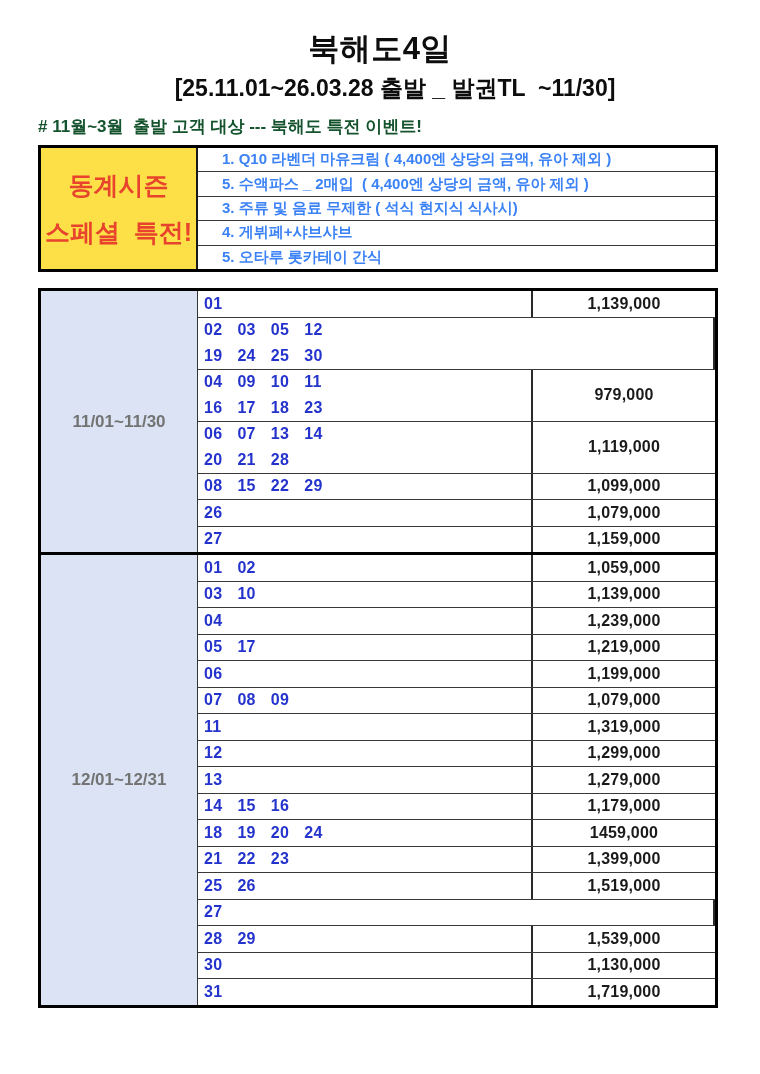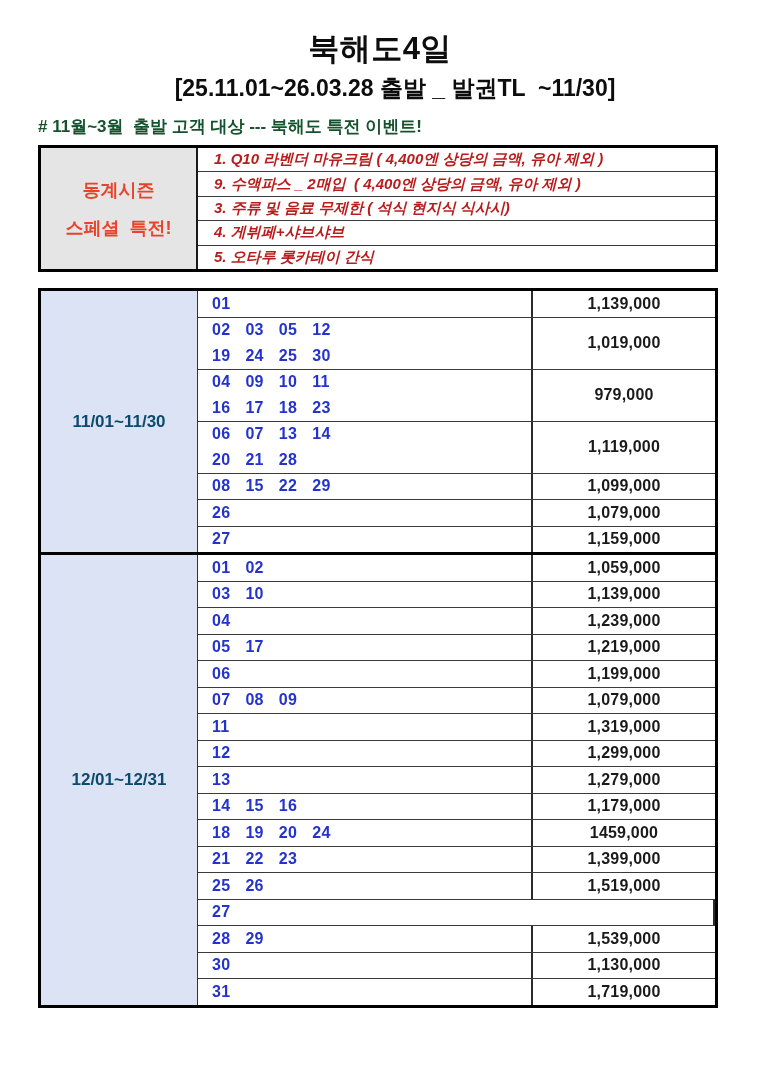--- a/index.html
+++ b/index.html
@@ -24,52 +24,52 @@
     margin:11px 0 0 38px;
     font-size:17px;font-weight:800;color:#14532d;white-space:pre;
   }
 
   
   .benefits{
     position:absolute;left:38px;top:145px;width:680px;height:127px;
     border:3px solid #000;box-sizing:border-box;display:flex;background:#fff;
   }
   .benefits-label{
-    width:157px;flex:0 0 157px;background:#e5e5e5;
+    width:157px;flex:0 0 157px;background:#fde047;
     border-right:2px solid #1a1a1a;box-sizing:border-box;
     display:flex;flex-direction:column;justify-content:center;align-items:center;
-    row-gap:14px;color:#e8432d;font-size:18px;font-weight:800;white-space:pre;
+    row-gap:14px;color:#e8432d;font-size:25px;font-weight:800;white-space:pre;
   }
   .benefits-items{flex:1;display:flex;flex-direction:column;}
   .benefit-item{
-    flex:1;display:flex;align-items:center;padding-left:16px;
+    flex:1;display:flex;align-items:center;padding-left:24px;
     border-bottom:1.5px solid #3a3a3a;box-sizing:border-box;
-    color:#b91c1c;font-size:15px;font-weight:800;white-space:pre;font-style:italic;
+    color:#3b82f6;font-size:15px;font-weight:800;white-space:pre;
   }
   .benefit-item:last-child{border-bottom:none;}
 
   
   .price-table{
     position:absolute;left:38px;top:288px;width:680px;
     border:3px solid #000;box-sizing:border-box;background:#fff;
   }
   .section{display:flex;}
   .section.thick-divider{border-bottom:3px solid #000;}
   .period-cell{
     width:157px;flex:0 0 157px;background:#dbe3f4;
     border-right:1.5px solid #333;box-sizing:border-box;
     display:flex;align-items:center;justify-content:center;
-    font-size:17px;font-weight:800;color:#0c4a6e;white-space:pre;
+    font-size:17px;font-weight:800;color:#737373;white-space:pre;
   }
   .rows{flex:1;display:flex;flex-direction:column;}
   .prow{display:flex;border-bottom:1.5px solid #3a3a3a;}
   .prow:last-child{border-bottom:none;}
   .days-cell{
     flex:1;display:flex;flex-direction:column;justify-content:center;
-    border-right:2px solid #2a2a2a;box-sizing:border-box;padding-left:14px;
+    border-right:2px solid #2a2a2a;box-sizing:border-box;padding-left:6px;
   }
   .day-line{height:25.5px;display:flex;align-items:center;}
   .day-num{
     display:inline-block;margin-right:15px;
     font-size:16px;font-weight:700;color:#2433cc;letter-spacing:.3px;
   }
   .price-cell{
     width:182px;flex:0 0 182px;display:flex;align-items:center;justify-content:center;
     font-size:16px;font-weight:600;color:#1a1a1a;letter-spacing:.2px;border-radius:11px;
   }
@@ -83,21 +83,21 @@
   <div class="subtitle">[25.11.01~26.03.28 출발 _ 발권TL  ~11/30]</div>
   <div class="notice"># 11월~3월  출발 고객 대상 --- 북해도 특전 이벤트!</div>
 
   <div class="benefits">
     <div class="benefits-label">
       <div>동계시즌</div>
       <div>스페셜  특전!</div>
     </div>
     <div class="benefits-items">
       <div class="benefit-item">1. Q10 라벤더 마유크림 ( 4,400엔 상당의 금액, 유아 제외 )</div>
-      <div class="benefit-item">9. 수액파스 _ 2매입  ( 4,400엔 상당의 금액, 유아 제외 )</div>
+      <div class="benefit-item">5. 수액파스 _ 2매입  ( 4,400엔 상당의 금액, 유아 제외 )</div>
       <div class="benefit-item">3. 주류 및 음료 무제한 ( 석식 현지식 식사시)</div>
       <div class="benefit-item">4. 게뷔페+샤브샤브</div>
       <div class="benefit-item">5. 오타루 롯카테이 간식</div>
     </div>
   </div>
 
   <div class="price-table" id="price-table">
       <div class="section thick-divider">
         <div class="period-cell">11/01~11/30</div>
         <div class="rows">
@@ -117,21 +117,20 @@
                 <span class="day-num">05</span>
                 <span class="day-num">12</span>
               </div>
               <div class="day-line">
                 <span class="day-num">19</span>
                 <span class="day-num">24</span>
                 <span class="day-num">25</span>
                 <span class="day-num">30</span>
               </div>
             </div>
-            <div class="price-cell">1,019,000</div>
           </div>
           <div class="prow">
             <div class="days-cell">
               <div class="day-line">
                 <span class="day-num">04</span>
                 <span class="day-num">09</span>
                 <span class="day-num">10</span>
                 <span class="day-num">11</span>
               </div>
               <div class="day-line">

